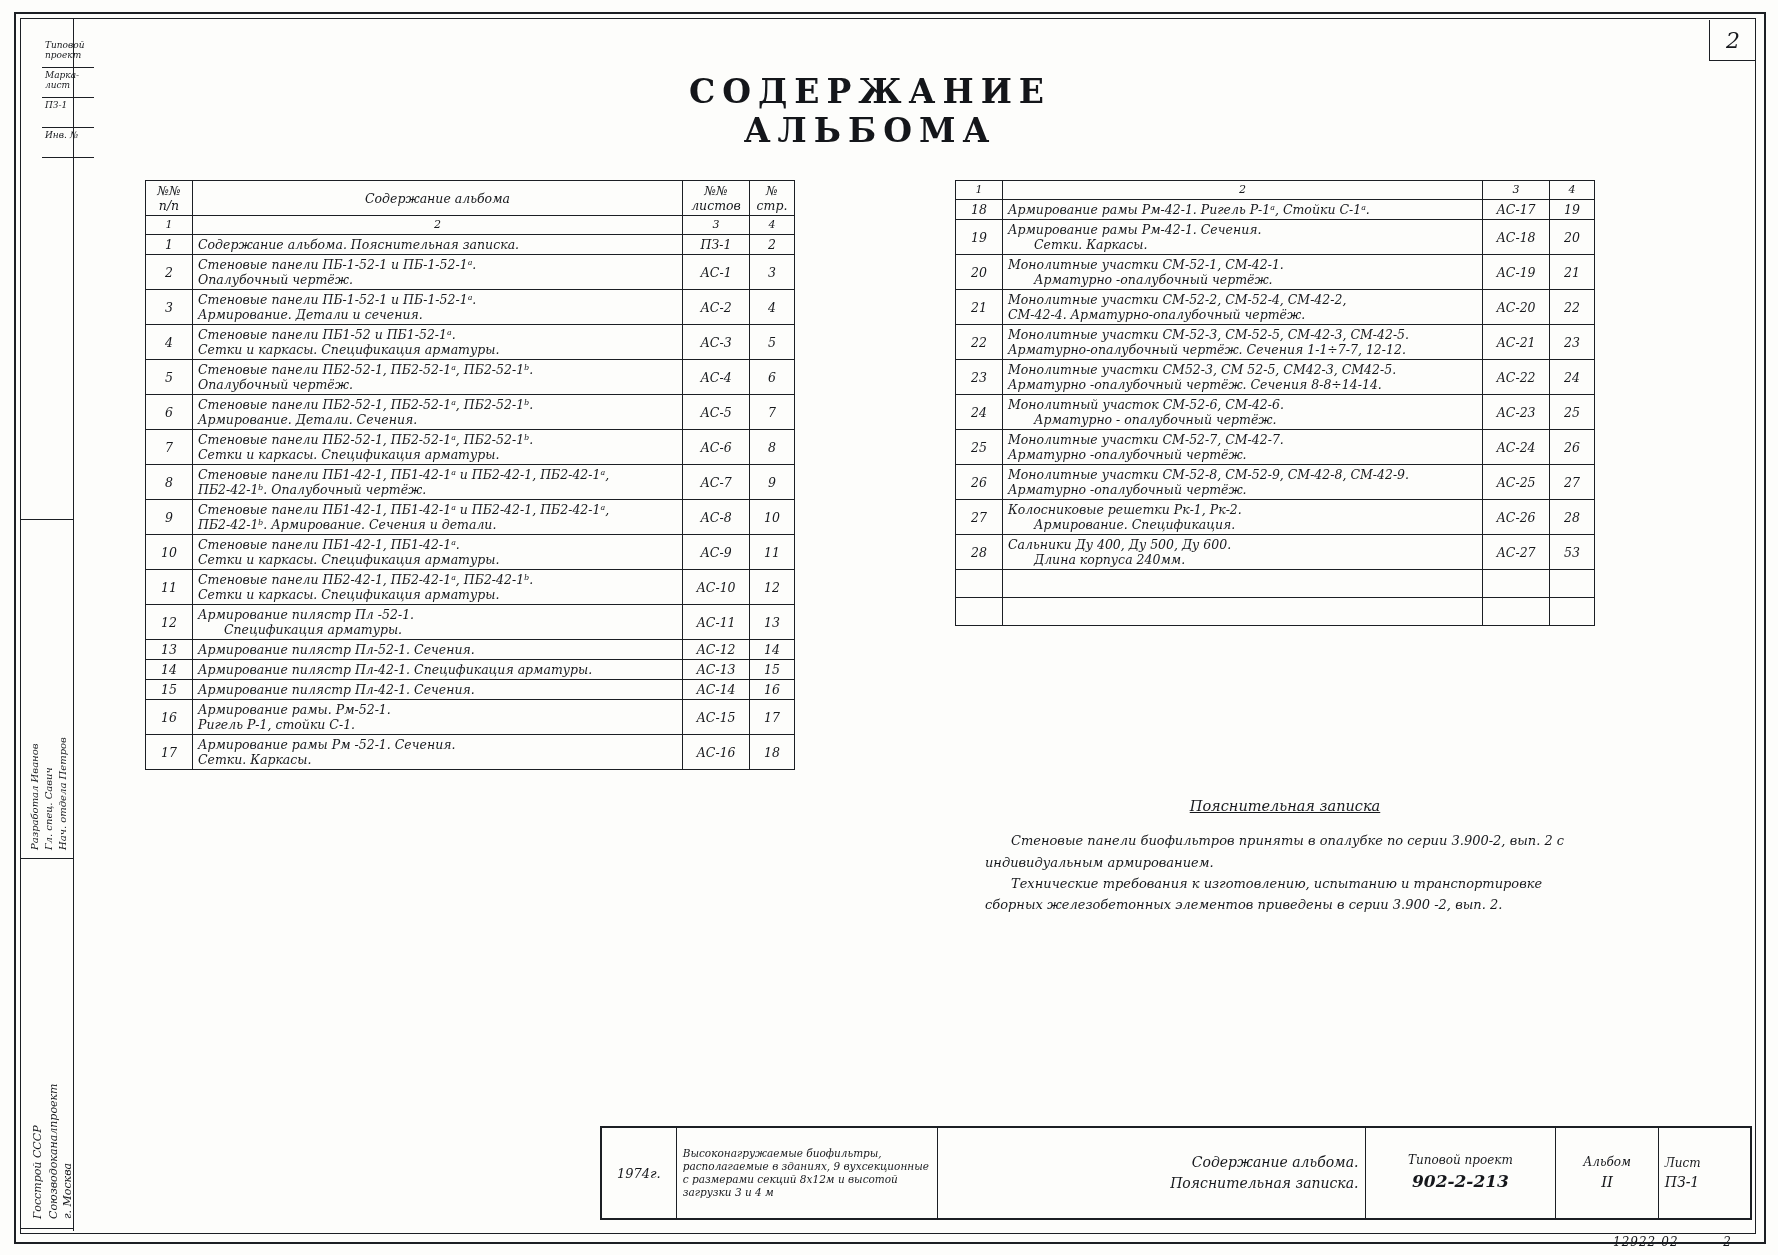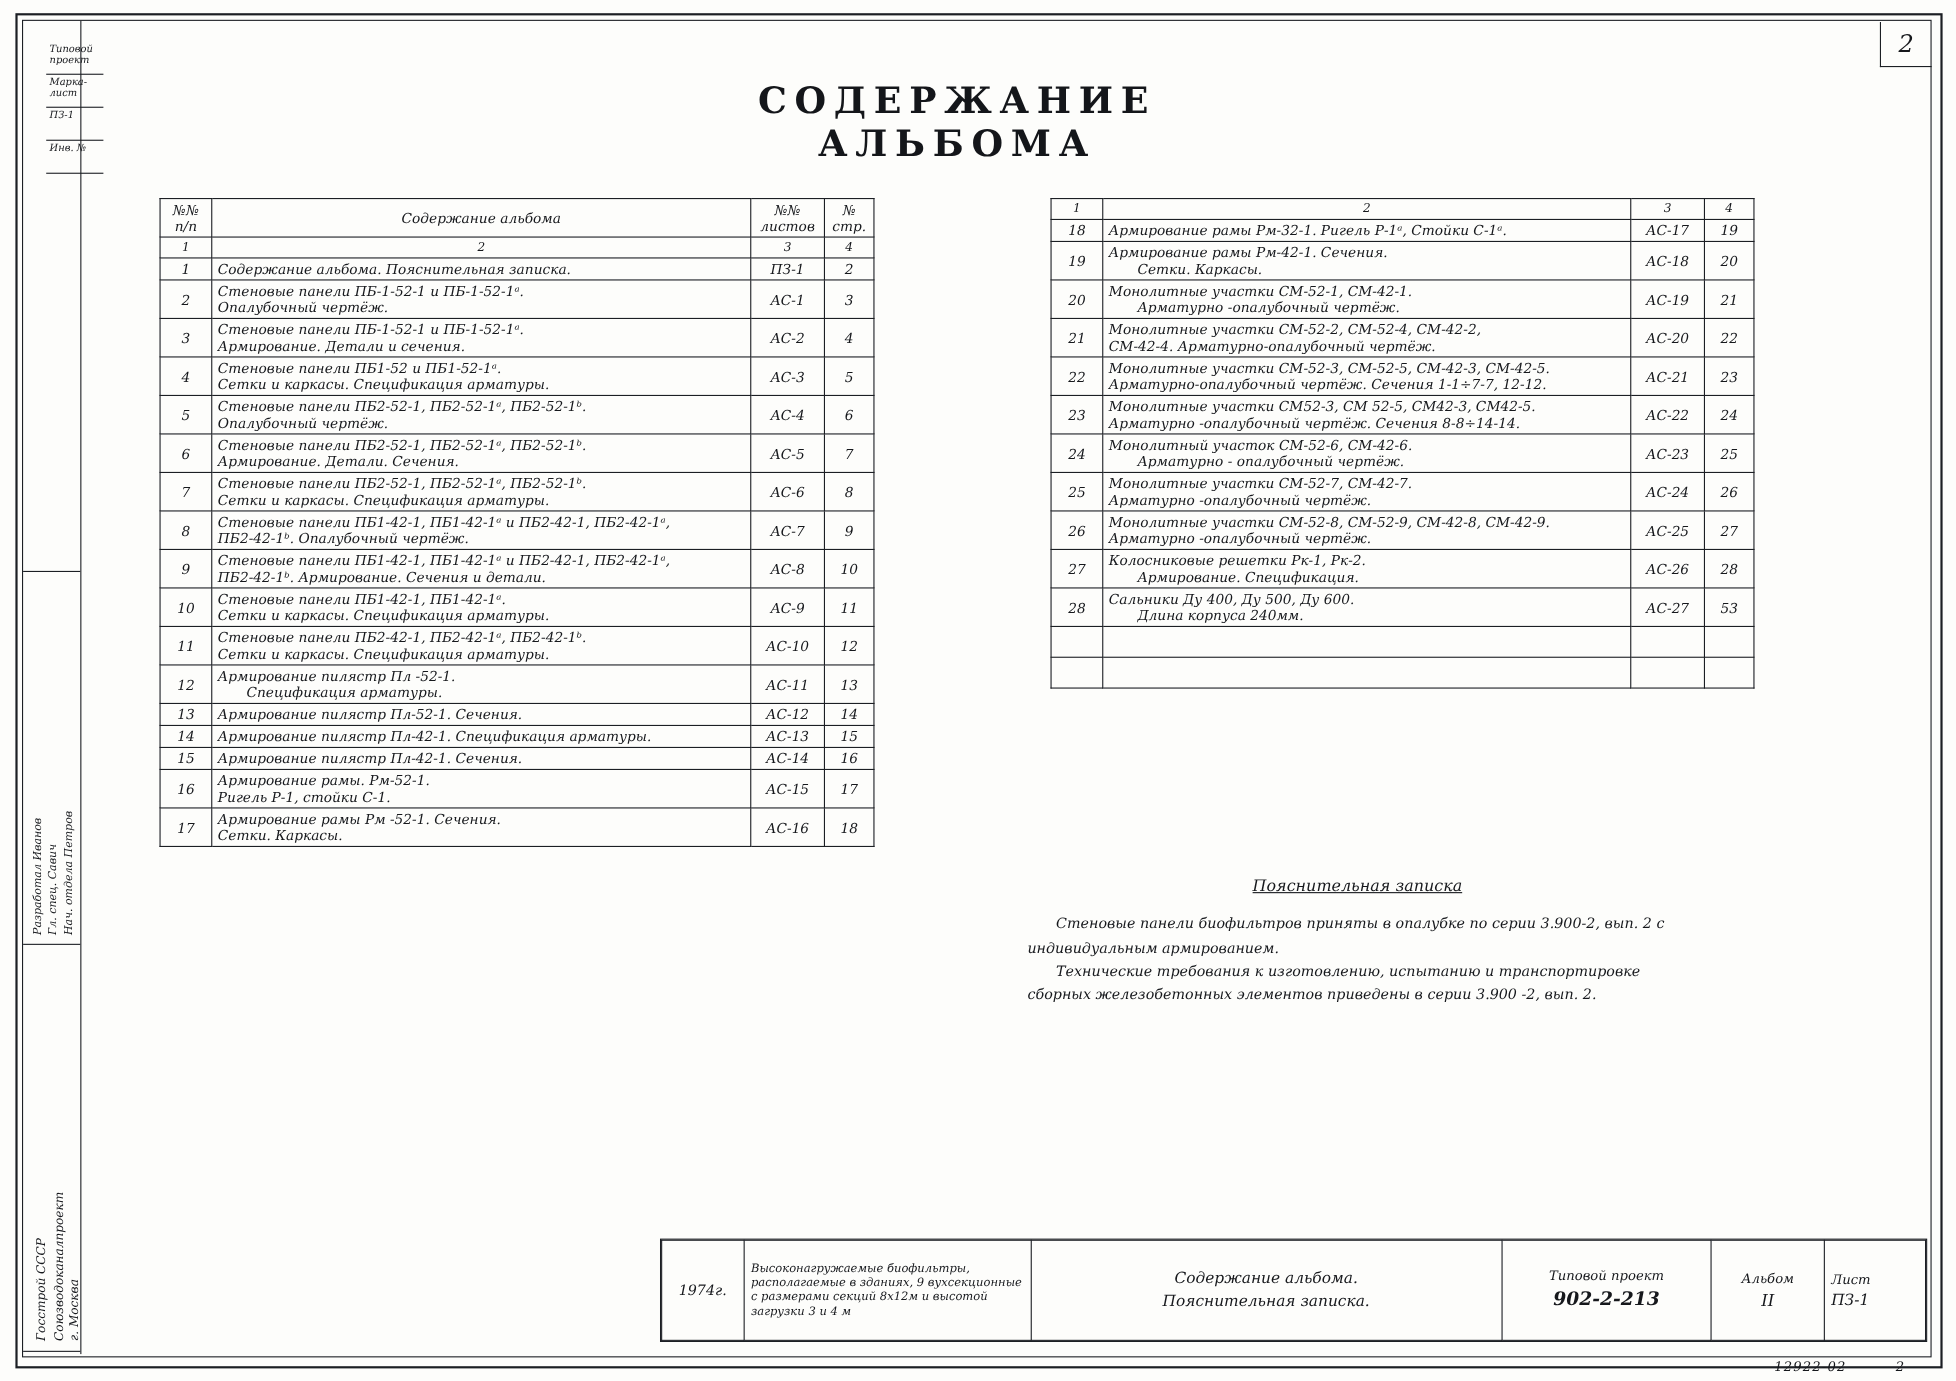--- a/index.html
+++ b/index.html
@@ -79,41 +79,41 @@
   .c-page{width:34px;text-align:center;}
   .hdr td{text-align:center;font-style:italic;}
   .colnum td{text-align:center;font-size:11px;height:14px;}
   #toc-left{left:145px;top:180px;width:650px;}
   #toc-right{left:955px;top:180px;width:640px;}
   .l2{display:block;}
   .ind{padding-left:26px;}
 
   
   .note{
-    position:absolute;left:934px;top:795px;width:600px;
+    position:absolute;left:985px;top:795px;width:600px;
     font-family:"DejaVu Serif", serif;font-style:italic;font-size:13px;
     line-height:1.62;
   }
   .note h3{
     margin:0 0 12px 0;text-align:center;font-size:14.5px;font-weight:normal;
     text-decoration:underline;
   }
   .note p{margin:0;text-indent:26px;}
 
   
   .title-block{
     position:absolute;left:600px;top:1126px;width:1150px;height:92px;
     border:1px solid #1c1f24;border-collapse:collapse;
     font-family:"DejaVu Serif", serif;font-style:italic;
   }
   .title-block table{width:100%;height:100%;border-collapse:collapse;}
   .title-block td{border:1px solid #1c1f24;padding:3px 6px;vertical-align:middle;}
   .tb-year{width:62px;text-align:center;font-size:13px;margin-left:31px;}
   .tb-desc{width:250px;font-size:10.5px;line-height:1.25;}
-  .tb-mid{width:420px;text-align:center;font-size:14px;line-height:1.5;}
+  .tb-mid{width:420px;text-align:right;font-size:14px;line-height:1.5;}
   .tb-proj{width:180px;text-align:center;font-size:12px;line-height:1.5;}
   .tb-alb{width:90px;text-align:center;font-size:12px;line-height:1.5;}
   .tb-list{width:80px;text-align:left;font-size:12px;line-height:1.5;}
   .code-bottom{
     position:absolute;right:46px;bottom:6px;
     font-family:"DejaVu Serif", serif;font-style:italic;font-size:12px;
     letter-spacing:1px;
   }
 </style>
 </head>
@@ -334,21 +334,21 @@
         <tr class="colnum">
       <td class="c-num">1</td>
       <td class="c-name">2</td>
       <td class="c-sheet">3</td>
       <td class="c-page">4</td>
     </tr>
 
     <tr>
           <td class="c-num">18</td>
           <td class="c-name">
-            <span class="l2">Армирование рамы  Рм-32-1. Ригель Р-1ᵃ, Стойки С-1ᵃ.</span>
+            <span class="l2">Армирование рамы  Рм-42-1. Ригель Р-1ᵃ, Стойки С-1ᵃ.</span>
             <span class="l2"></span>
           </td>
           <td class="c-sheet">АС-17</td>
           <td class="c-page">19</td>
         </tr>
     <tr>
           <td class="c-num">19</td>
           <td class="c-name">
             <span class="l2">Армирование рамы  Рм-42-1. Сечения.</span>
             <span class="l2 ind">Сетки. Каркасы.</span>

